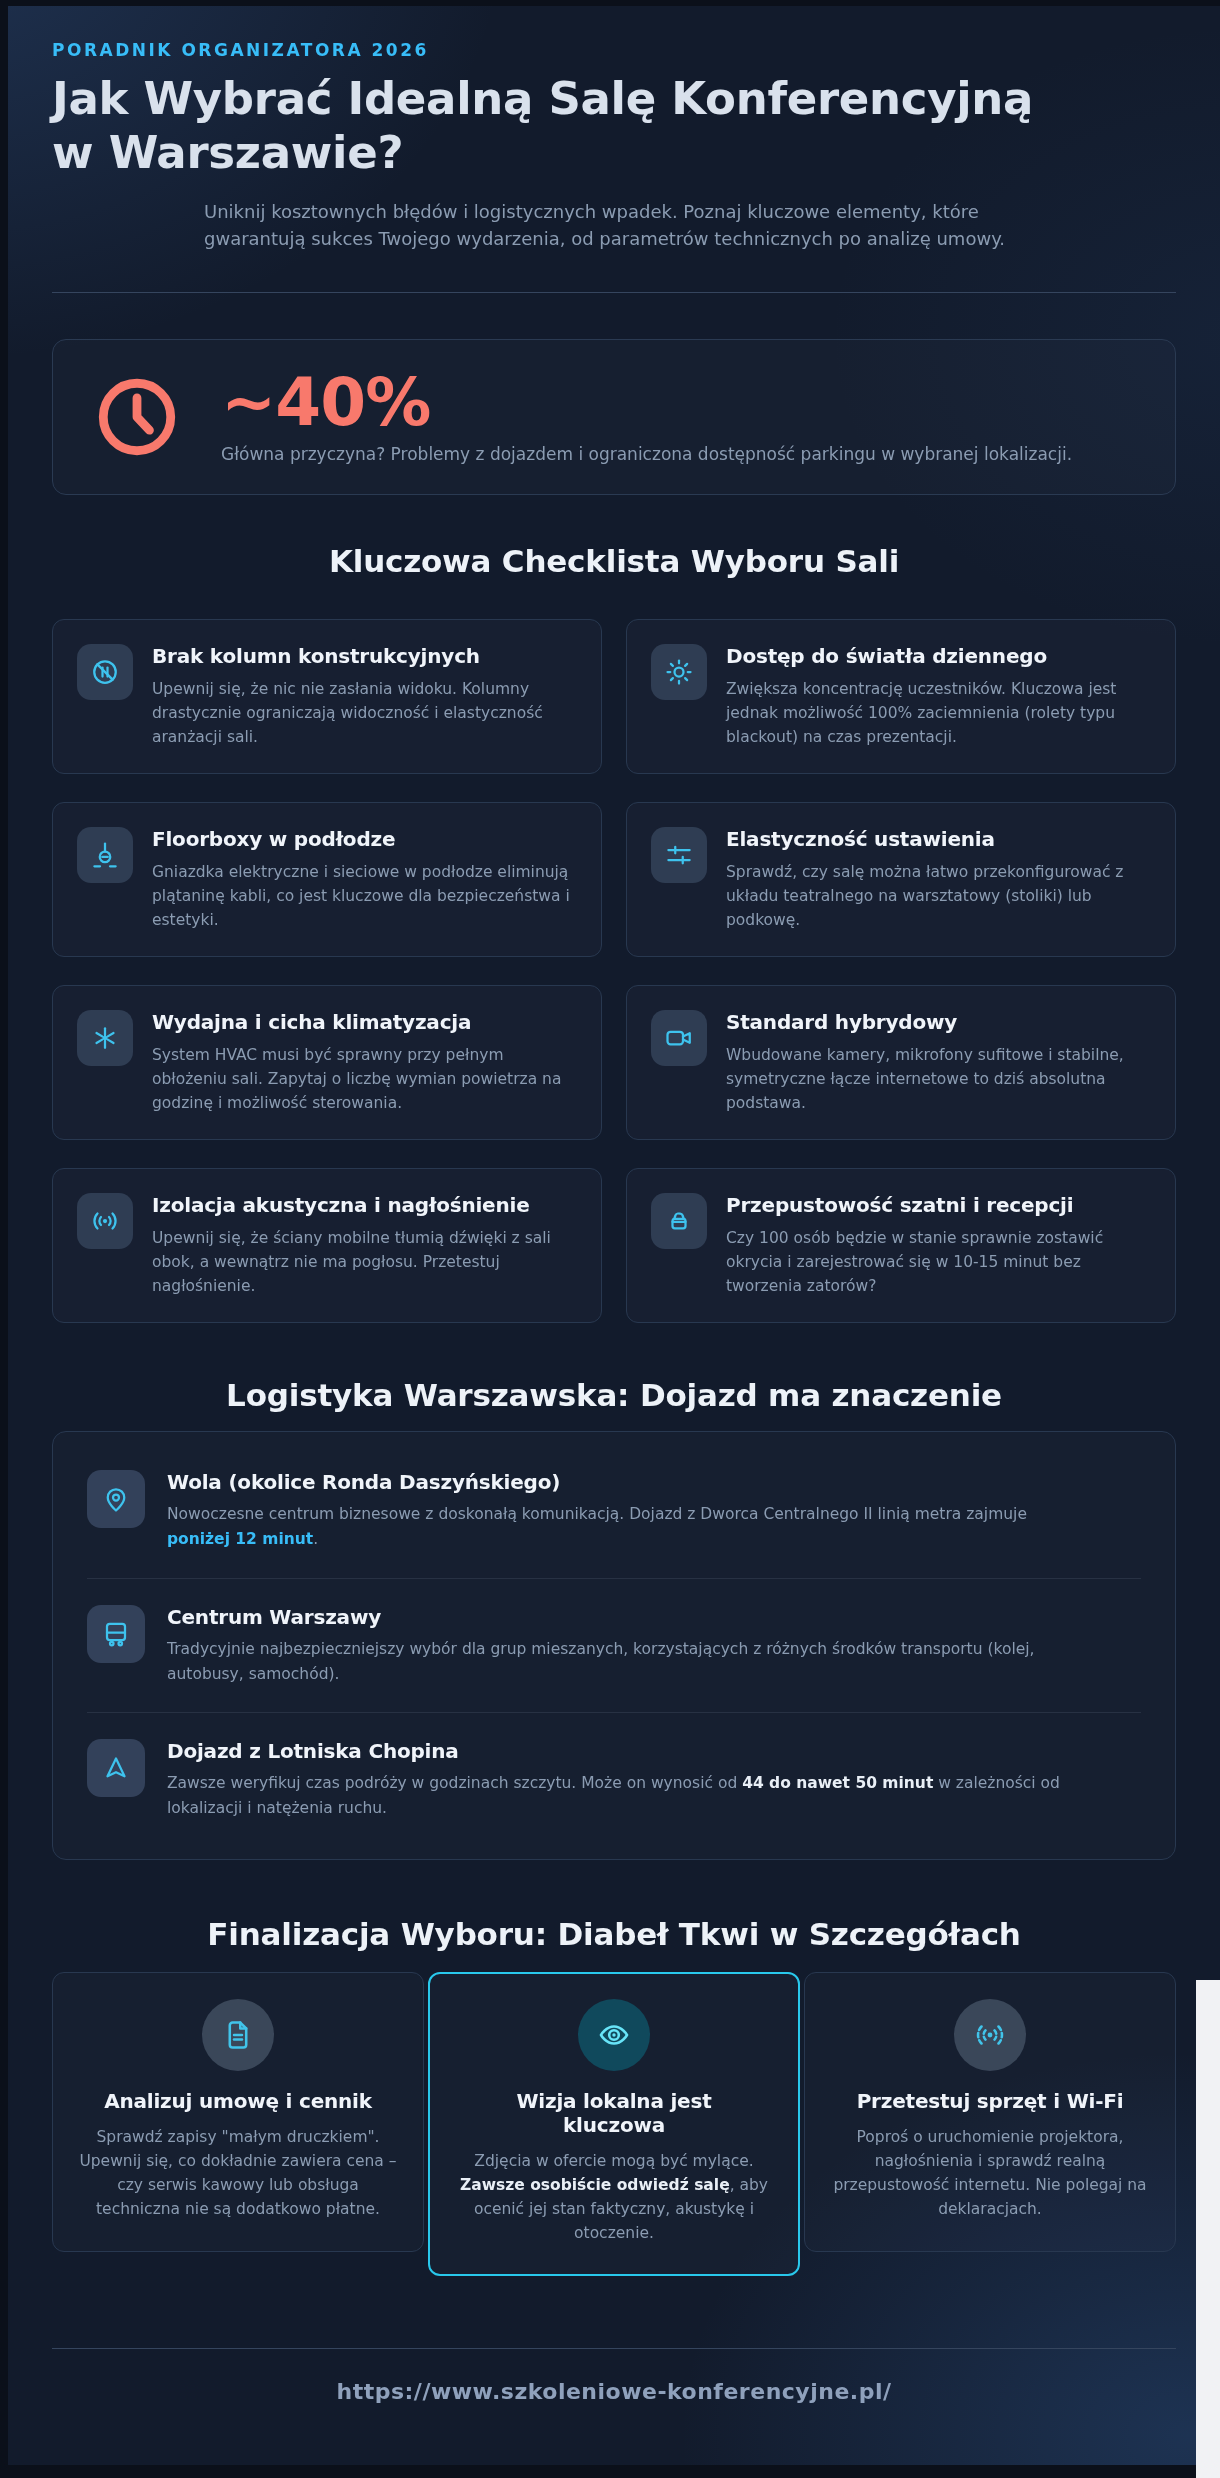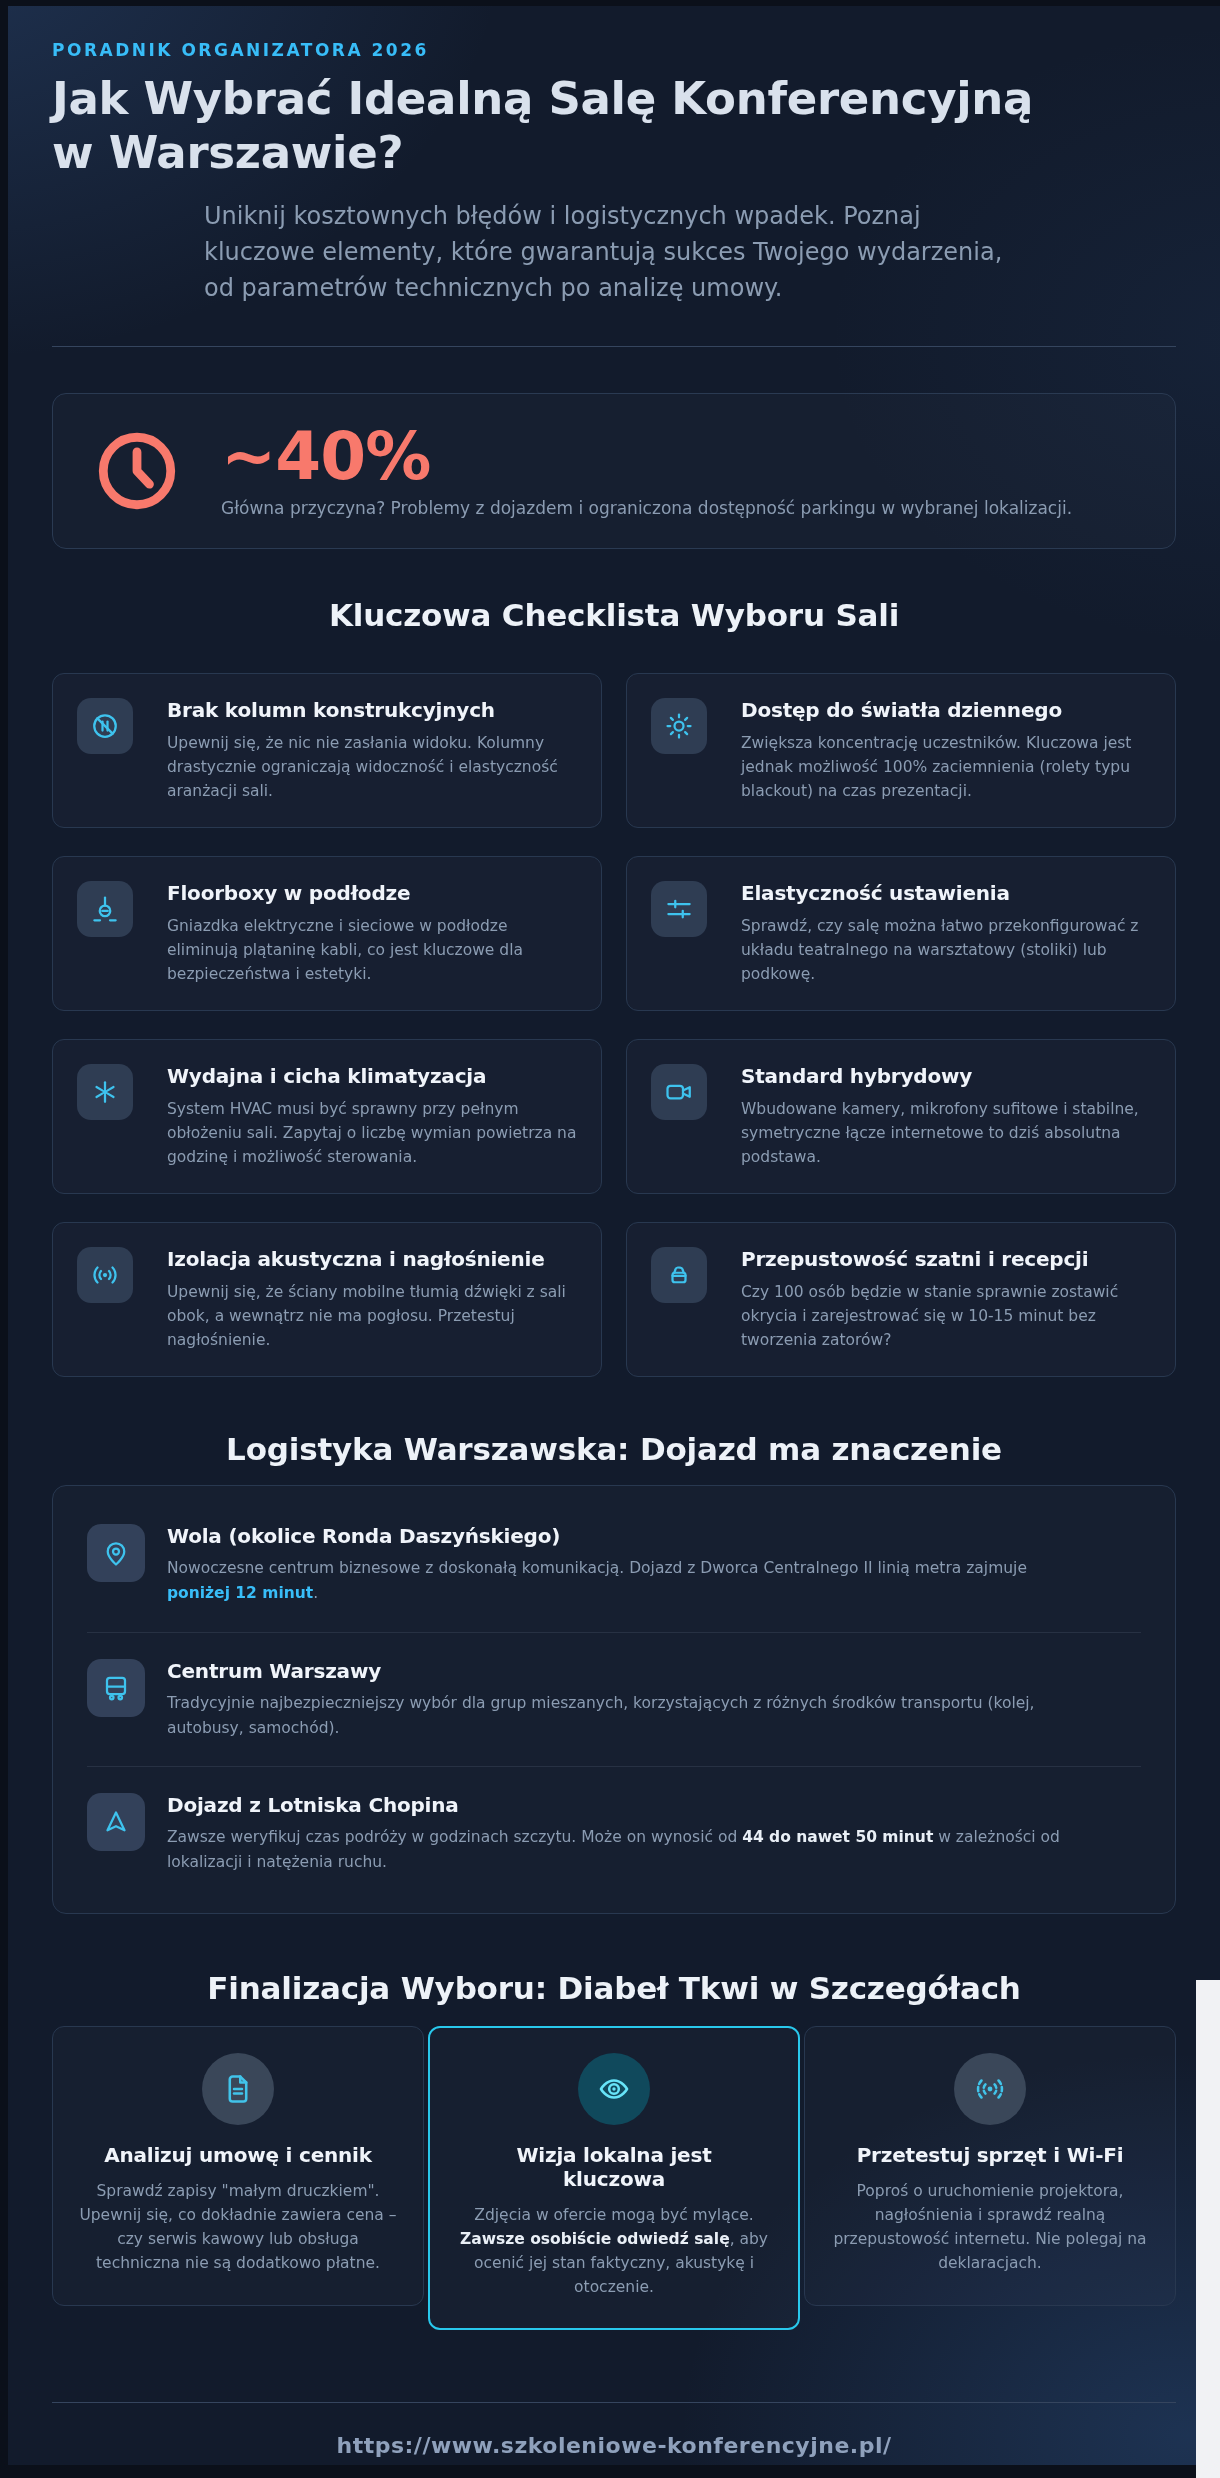--- a/index.html
+++ b/index.html
@@ -14,41 +14,41 @@
       #121b2c;
   }
   .edge-bottom{position:absolute;left:0;top:2465px;width:1196px;height:13px;background:#0b101a;}
   .scroll-track{position:absolute;left:1196px;top:1980px;width:24px;height:498px;background:#f1f2f4;}
   .content{width:1124px;margin:0 auto;}
 
   
   .header{padding-top:34px;}
   .eyebrow{font-size:17px;font-weight:bold;letter-spacing:2.5px;color:#38bdf8;}
   .h1{margin:12px auto 0;font-size:45px;line-height:1.2;font-weight:bold;color:#d9e1ec;letter-spacing:-0.3px;}
-  .subtitle{max-width:820px;margin:18px auto 0;font-size:24px;line-height:1.5;color:#8b9cb2;}
+  .subtitle{max-width:820px;margin:18px auto 0;font-size:18px;line-height:1.5;color:#8b9cb2;}
   .divider{border:none;border-top:1px solid #35455e;margin:40px 0 0;}
 
   
   .stat{margin-top:46px;border:1px solid #2a3a52;border-radius:14px;background:rgba(148,163,184,0.03);
         padding:30px 40px;display:flex;align-items:center;gap:40px;box-sizing:border-box;}
   .stat-icon{flex:0 0 auto;color:#f8796c;display:flex;}
   .stat-value{font-size:66px;line-height:1;font-weight:bold;color:#f8796c;letter-spacing:-1px;}
   .stat-headline{margin-top:10px;font-size:27px;font-weight:bold;color:#e9eff6;letter-spacing:-0.2px;}
   .stat-caption{margin-top:8px;font-size:17px;color:#8b9cb2;}
 
   
   .h2{font-size:31px;font-weight:bold;text-align:center;color:#edf2f8;letter-spacing:-0.2px;margin:0;}
   .h2.first{margin-top:48px;}
   .h2.second{margin-top:54px;}
   .h2.third{margin-top:56px;}
 
   
   .grid2{margin-top:40px;display:grid;grid-template-columns:1fr 1fr;column-gap:24px;row-gap:28px;}
   .card{border:1px solid #283850;border-radius:12px;background:rgba(148,163,184,0.04);
-        padding:24px;display:flex;gap:34px;align-items:flex-start;box-sizing:border-box;}
+        padding:24px;display:flex;gap:19px;align-items:flex-start;box-sizing:border-box;}
   .tile{flex:0 0 auto;width:56px;height:56px;border-radius:14px;background:#2f3d53;
         display:flex;align-items:center;justify-content:center;color:#3ec3ee;}
   .card-title{font-size:20px;font-weight:bold;color:#f0f4fa;letter-spacing:-0.2px;margin-bottom:9px;}
   .card-desc{font-size:15.5px;line-height:1.55;color:#8b9cb2;}
 
   
   .logwrap{margin-top:18px;border:1px solid #283850;border-radius:14px;background:rgba(148,163,184,0.03);
            padding:12px 34px;box-sizing:border-box;}
   .log-item{display:flex;gap:22px;align-items:flex-start;padding:26px 0;border-bottom:1px solid rgba(148,163,184,0.14);}
   .log-item:last-child{border-bottom:none;}

